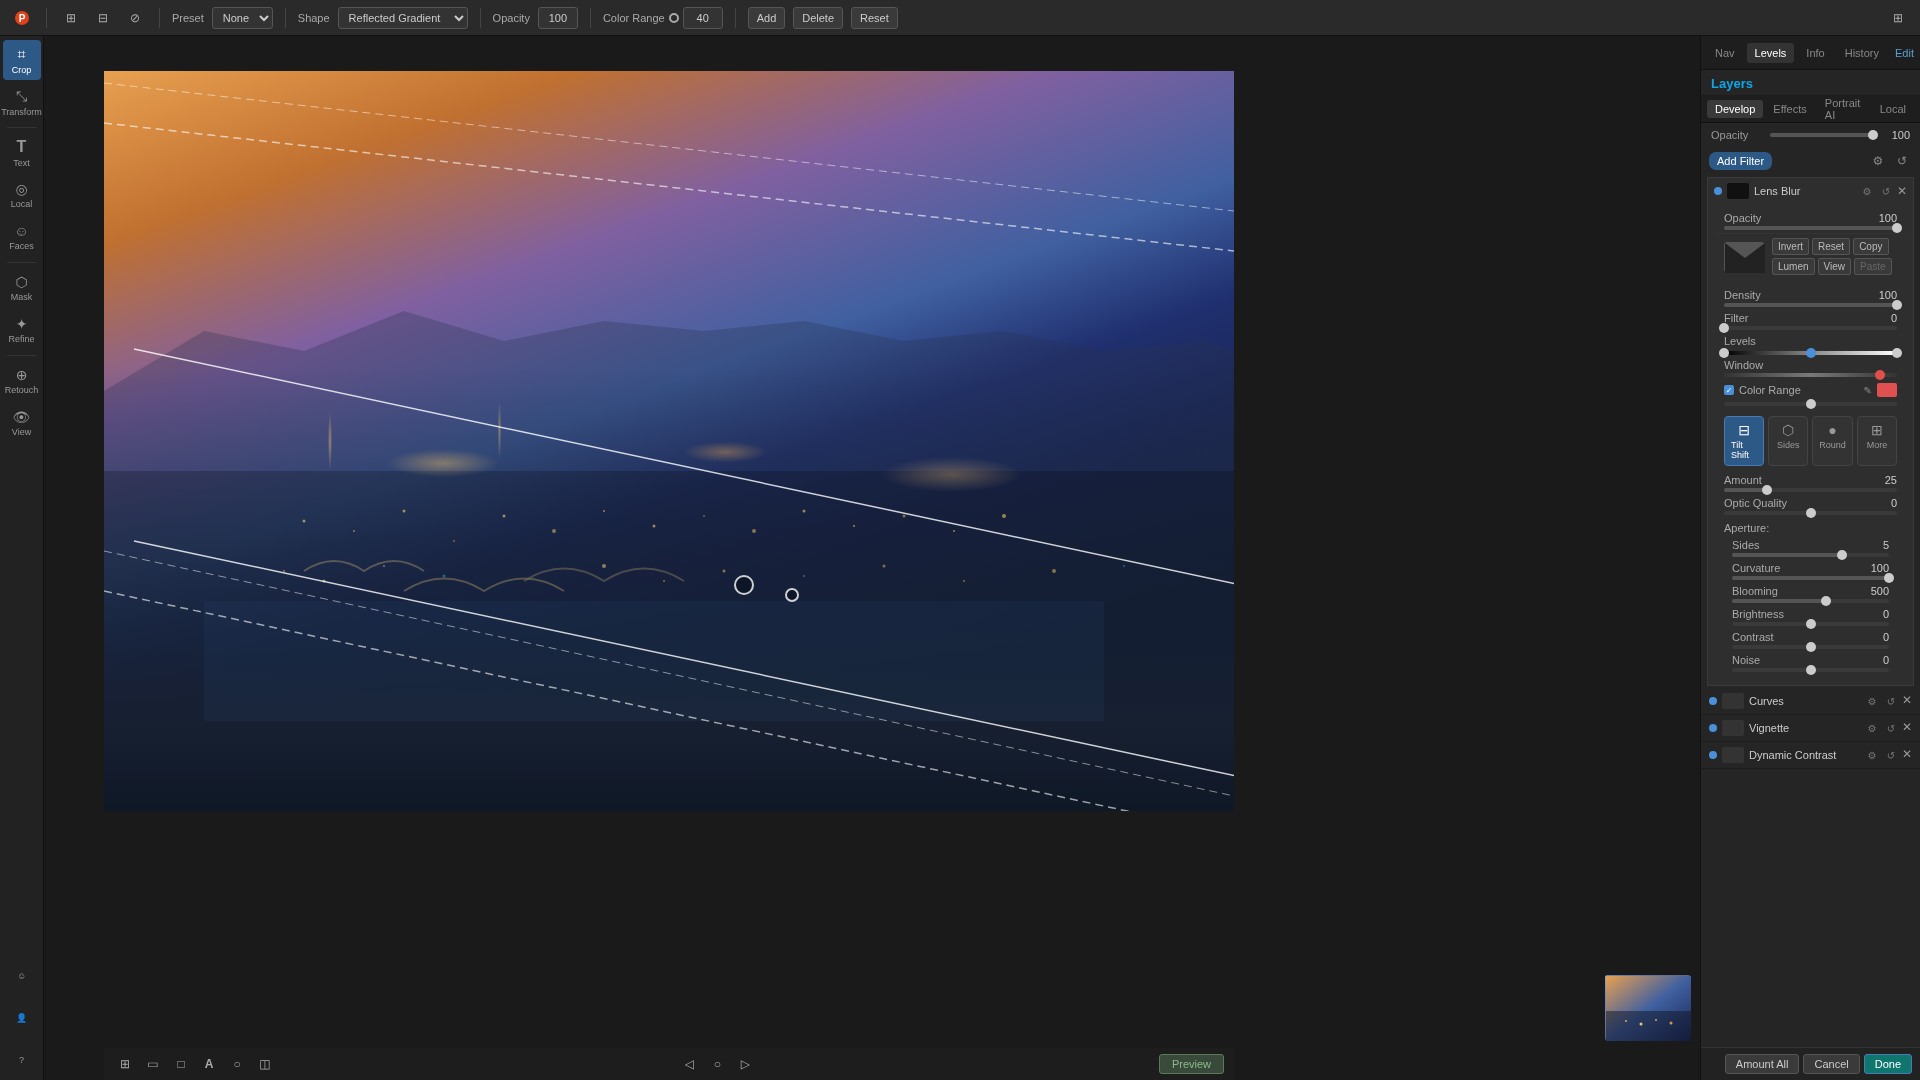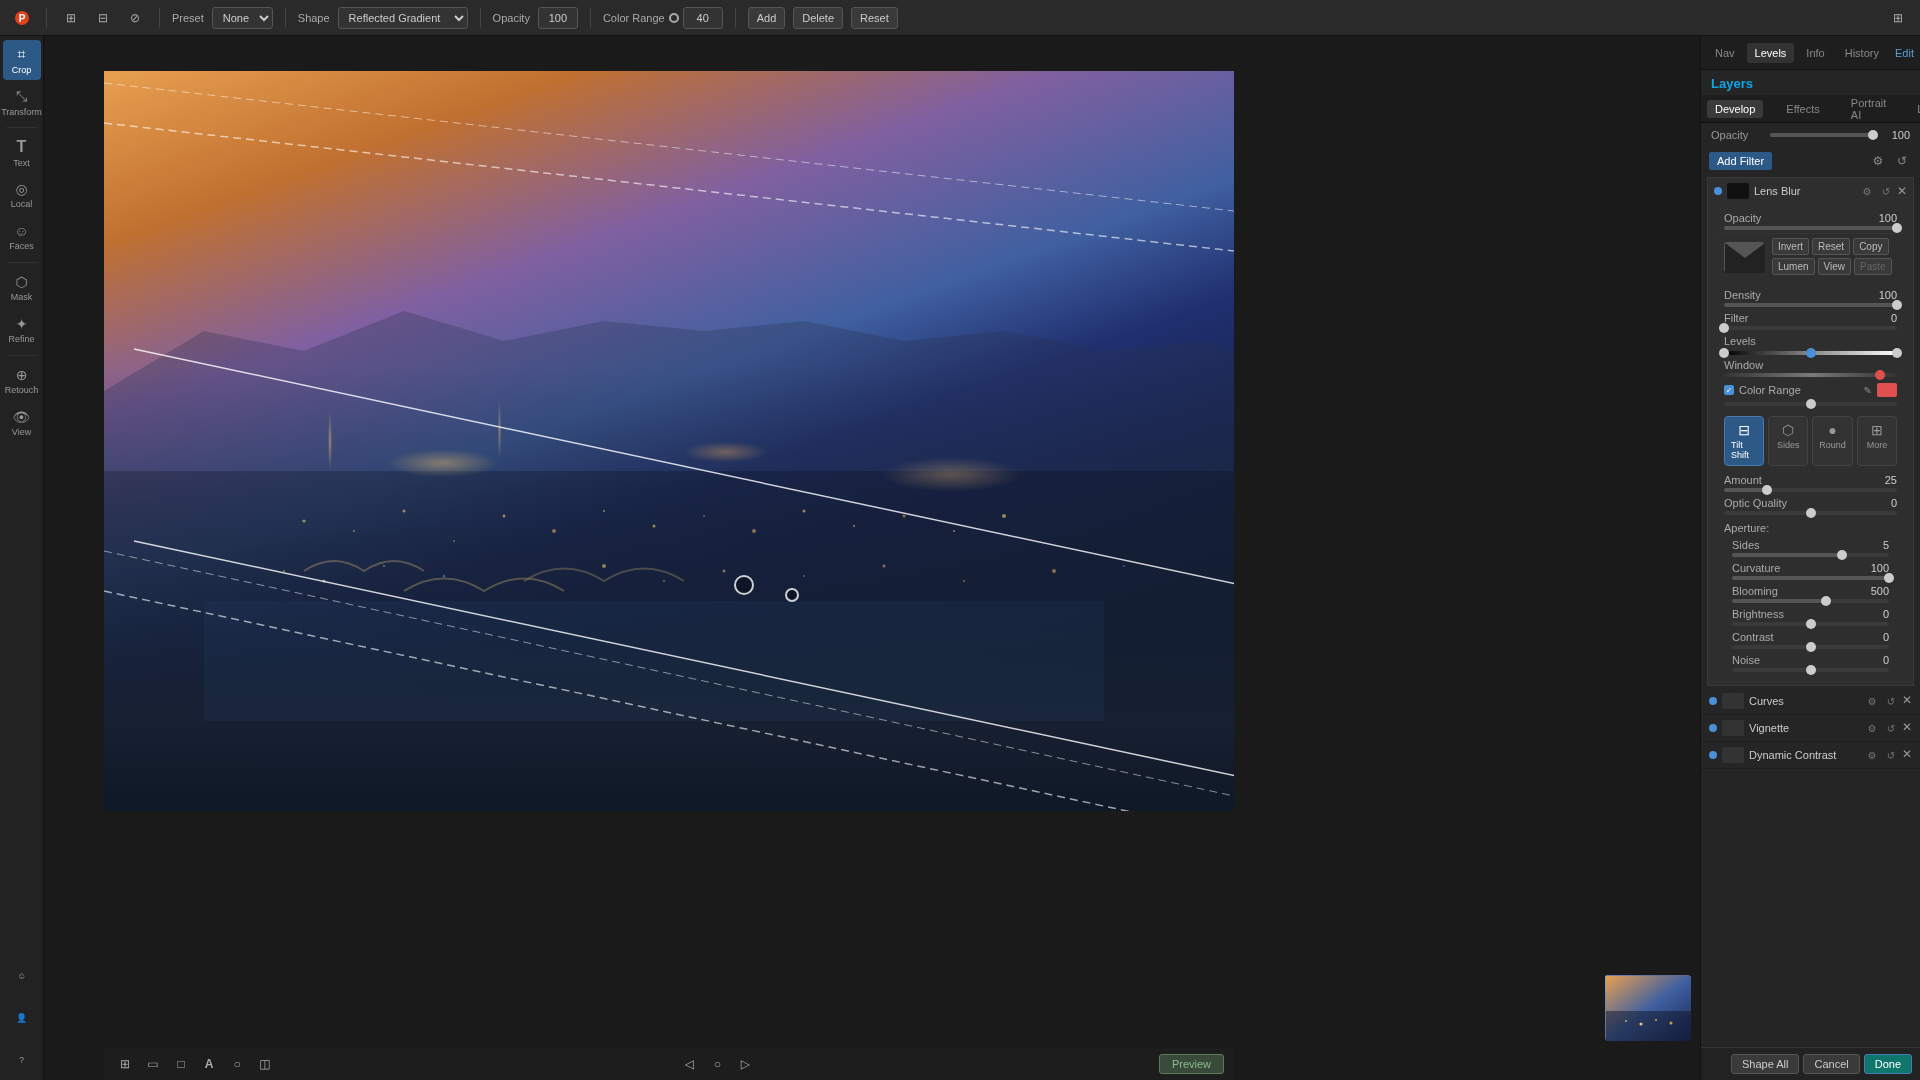--- a/index.html
+++ b/index.html
@@ -269,21 +269,21 @@
     }
 
     
     .sub-tabs {
       display: flex;
       background: #1e1e1e;
       border-bottom: 1px solid #111;
       padding: 0 6px;
       height: 28px;
       align-items: center;
-      gap: 15px;
+      gap: 2px;
     }
     .sub-tab {
       padding: 3px 8px;
       font-size: 11px;
       color: #888;
       cursor: pointer;
       border-radius: 3px;
     }
     .sub-tab.active { color: #fff; background: #3a3a3a; }
 
@@ -303,21 +303,21 @@
       align-items: center;
       padding: 4px 8px;
       gap: 6px;
     }
     .filter-add-btn {
       background: #2d5986;
       border: none;
       color: #fff;
       font-size: 11px;
       padding: 3px 8px;
-      border-radius: 2px;
+      border-radius: 7px;
       cursor: pointer;
     }
     .filter-icons { display: flex; gap: 4px; margin-left: auto; }
     .filter-icon-btn {
       width: 20px;
       height: 20px;
       display: flex;
       align-items: center;
       justify-content: center;
       color: #888;
@@ -1060,20 +1060,20 @@
         <div class="bottom-layer-actions">
           <div class="layer-action">⚙</div>
           <div class="layer-action">↺</div>
           <div class="layer-close">✕</div>
         </div>
       </div>
 
     </div>
 
     <div style="border-top:1px solid #333;padding:6px 8px;display:flex;justify-content:flex-end;gap:4px;background:#222;">
-      <button class="panel-action-btn">Shape All</button>
+      <button class="panel-action-btn">Amount All</button>
       <button class="panel-action-btn">Cancel</button>
       <button class="panel-action-btn primary">Done</button>
     </div>
 
   </div>
 
 </div>
 
 </body></html>

